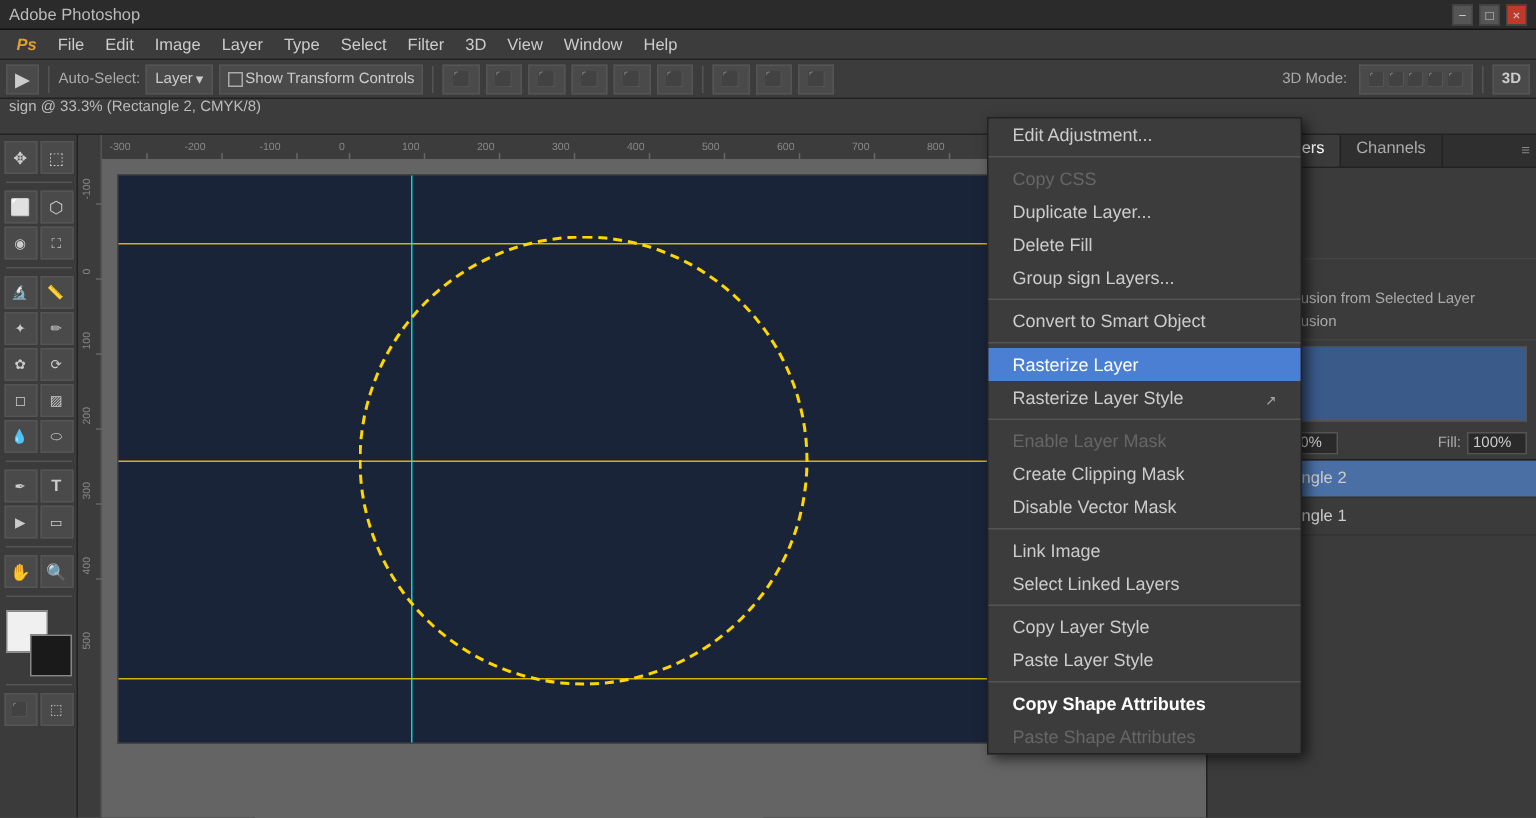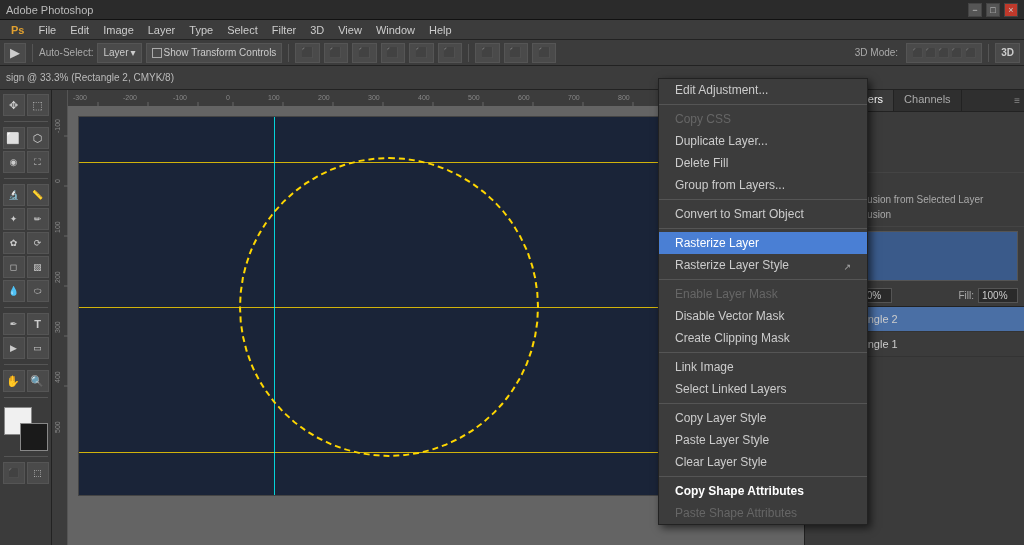--- a/index.html
+++ b/index.html
@@ -44,21 +44,21 @@
       gap: 2px;
     }
     .toolbar-sep { width: 1px; height: 18px; background: #555; margin: 0 2px; }
     .toolbar-label { color: #aaa; font-size: 10px; }
 
     
     #optionsbar {
       height: 24px;
       background: #3c3c3c;
       display: flex;
-      align-items: center;
+      align-items: flex-start;
       padding: 0 6px;
       gap: 6px;
       border-bottom: 1px solid #222;
       font-size: 10px;
       color: #bbb;
     }
 
     
     #main {
       display: flex;
@@ -333,21 +333,21 @@
 <div id="titlebar">
   <span class="titlebar-title">Adobe Photoshop</span>
   <div class="titlebar-controls">
     <div class="title-ctrl">−</div>
     <div class="title-ctrl">□</div>
     <div class="title-ctrl" style="background:#c0392b;">×</div>
   </div>
 </div>
 
 <div id="menubar">
-  <div class="menu-item" style="font-weight:bold; color:#e0a030;">Ps</div>
+  <div class="menu-item" style="font-weight:bold; color:#e0a030;font-style:italic;">Ps</div>
   <div class="menu-item">File</div>
   <div class="menu-item">Edit</div>
   <div class="menu-item">Image</div>
   <div class="menu-item">Layer</div>
   <div class="menu-item">Type</div>
   <div class="menu-item">Select</div>
   <div class="menu-item">Filter</div>
   <div class="menu-item">3D</div>
   <div class="menu-item">View</div>
   <div class="menu-item">Window</div>
@@ -598,37 +598,36 @@
     </div>
   </div>
 </div>
 
 <div id="context-menu">
   <div class="ctx-item">Edit Adjustment...</div>
   <div class="ctx-separator"></div>
   <div class="ctx-item disabled">Copy CSS</div>
   <div class="ctx-item">Duplicate Layer...</div>
   <div class="ctx-item">Delete Fill</div>
-  <div class="ctx-item">Group from Layers...</div>
+  <div class="ctx-item">Group sign Layers...</div>
   <div class="ctx-separator"></div>
   <div class="ctx-item">Convert to Smart Object</div>
   <div class="ctx-separator"></div>
   <div class="ctx-item highlighted">Rasterize Layer</div>
   <div class="ctx-item" style="display:flex;align-items:flex-end;justify-content:space-between;">
     <span>Rasterize Layer Style</span>
     <span style="font-size:9px; color:#aaa;">↗</span>
   </div>
   <div class="ctx-separator"></div>
   <div class="ctx-item disabled">Enable Layer Mask</div>
+  <div class="ctx-item">Create Clipping Mask</div>
   <div class="ctx-item">Disable Vector Mask</div>
-  <div class="ctx-item">Create Clipping Mask</div>
   <div class="ctx-separator"></div>
   <div class="ctx-item">Link Image</div>
   <div class="ctx-item">Select Linked Layers</div>
   <div class="ctx-separator"></div>
   <div class="ctx-item">Copy Layer Style</div>
   <div class="ctx-item">Paste Layer Style</div>
-  <div class="ctx-item">Clear Layer Style</div>
   <div class="ctx-separator"></div>
   <div class="ctx-item bold">Copy Shape Attributes</div>
   <div class="ctx-item disabled">Paste Shape Attributes</div>
 
 </div>
 
 </body></html>

